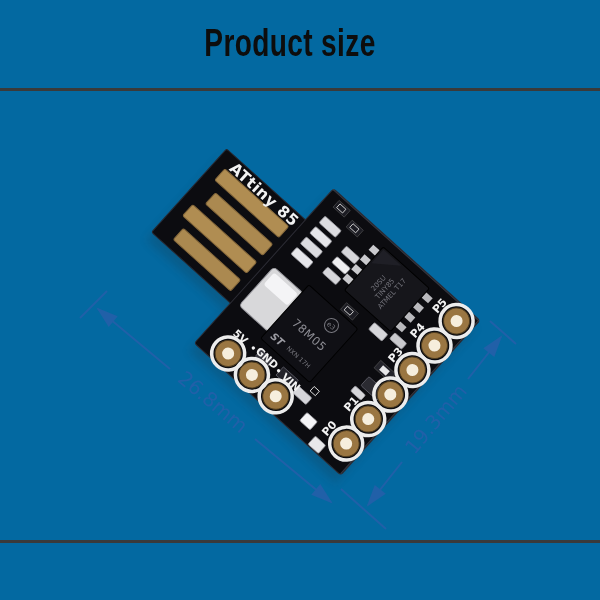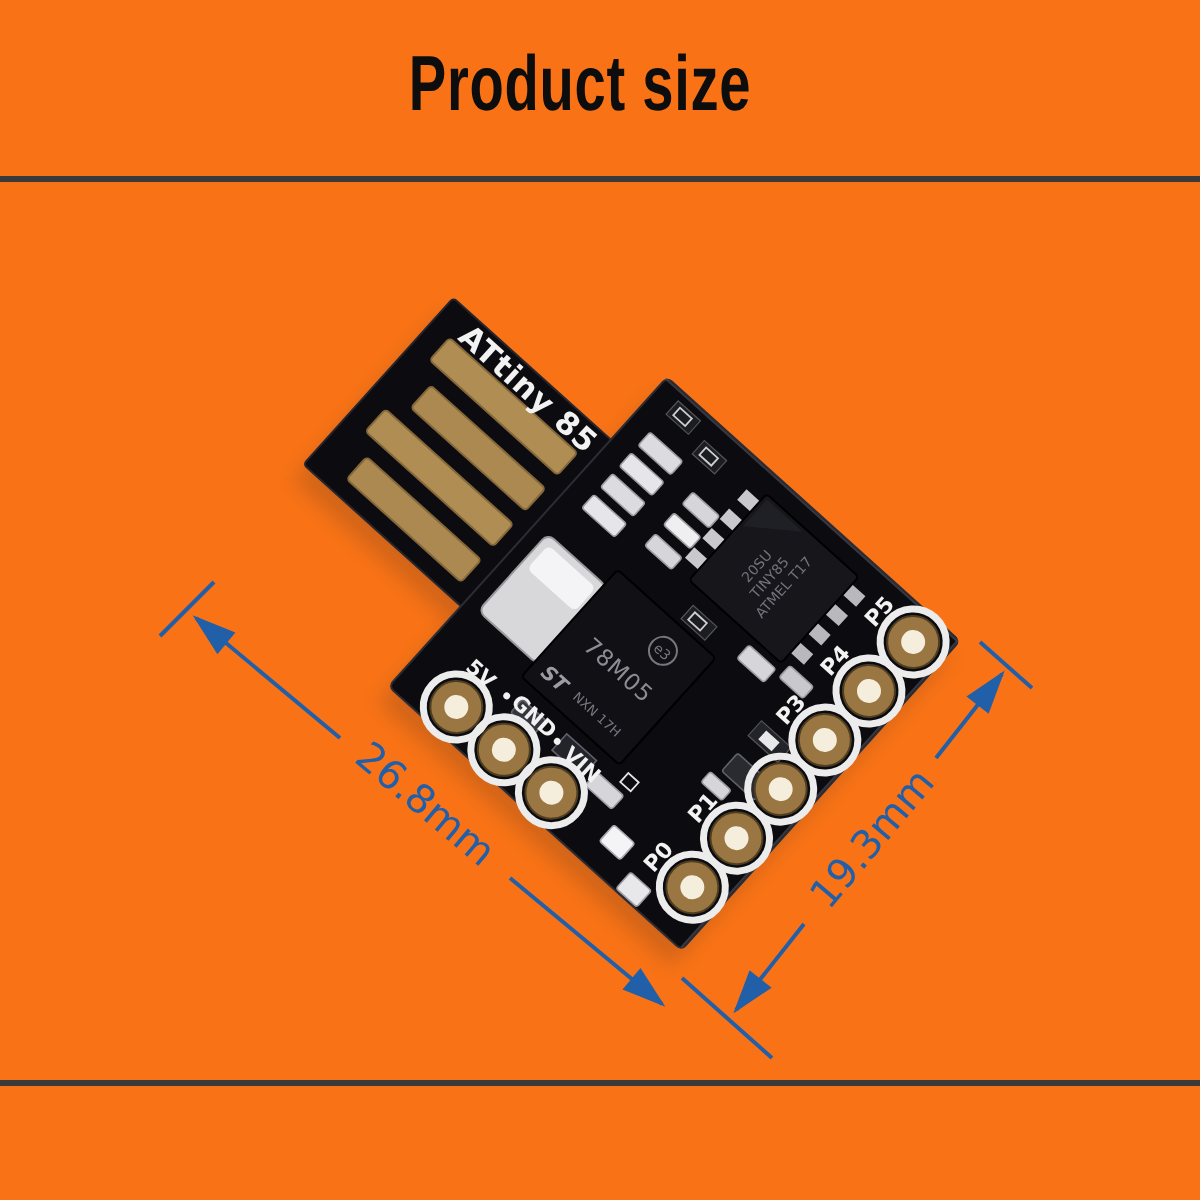--- a/index.html
+++ b/index.html
@@ -1,17 +1,17 @@
 <!DOCTYPE html>
 <html><head>
 <meta charset="utf-8">
 <style>
   html,body{margin:0;padding:0;width:600px;height:600px;background:#ffffff;overflow:hidden;
     font-family:"DejaVu Sans", sans-serif;}
-  .stage{position:relative;width:600px;height:600px;background:#f97316;}
+  .stage{position:relative;width:600px;height:600px;background:#0369a1;}
   .page-title{position:absolute;top:21px;left:0;width:600px;text-align:center;
     font-family:"Liberation Sans", sans-serif;font-weight:bold;font-size:39px;color:#0d0d0d;
     transform:translateX(-10px) scaleX(0.72);letter-spacing:0.5px;}
   .divider{position:absolute;left:0;width:600px;height:3px;background:#3a3a3a;}
   .divider.top{top:88px;}
   .divider.bottom{top:540px;}
   svg text{font-family:"DejaVu Sans", sans-serif;}
   .dim-text{font-size:20px;fill:#2160a8;}
   .silk{fill:#f2f2f2;font-weight:bold;}
 </style>

